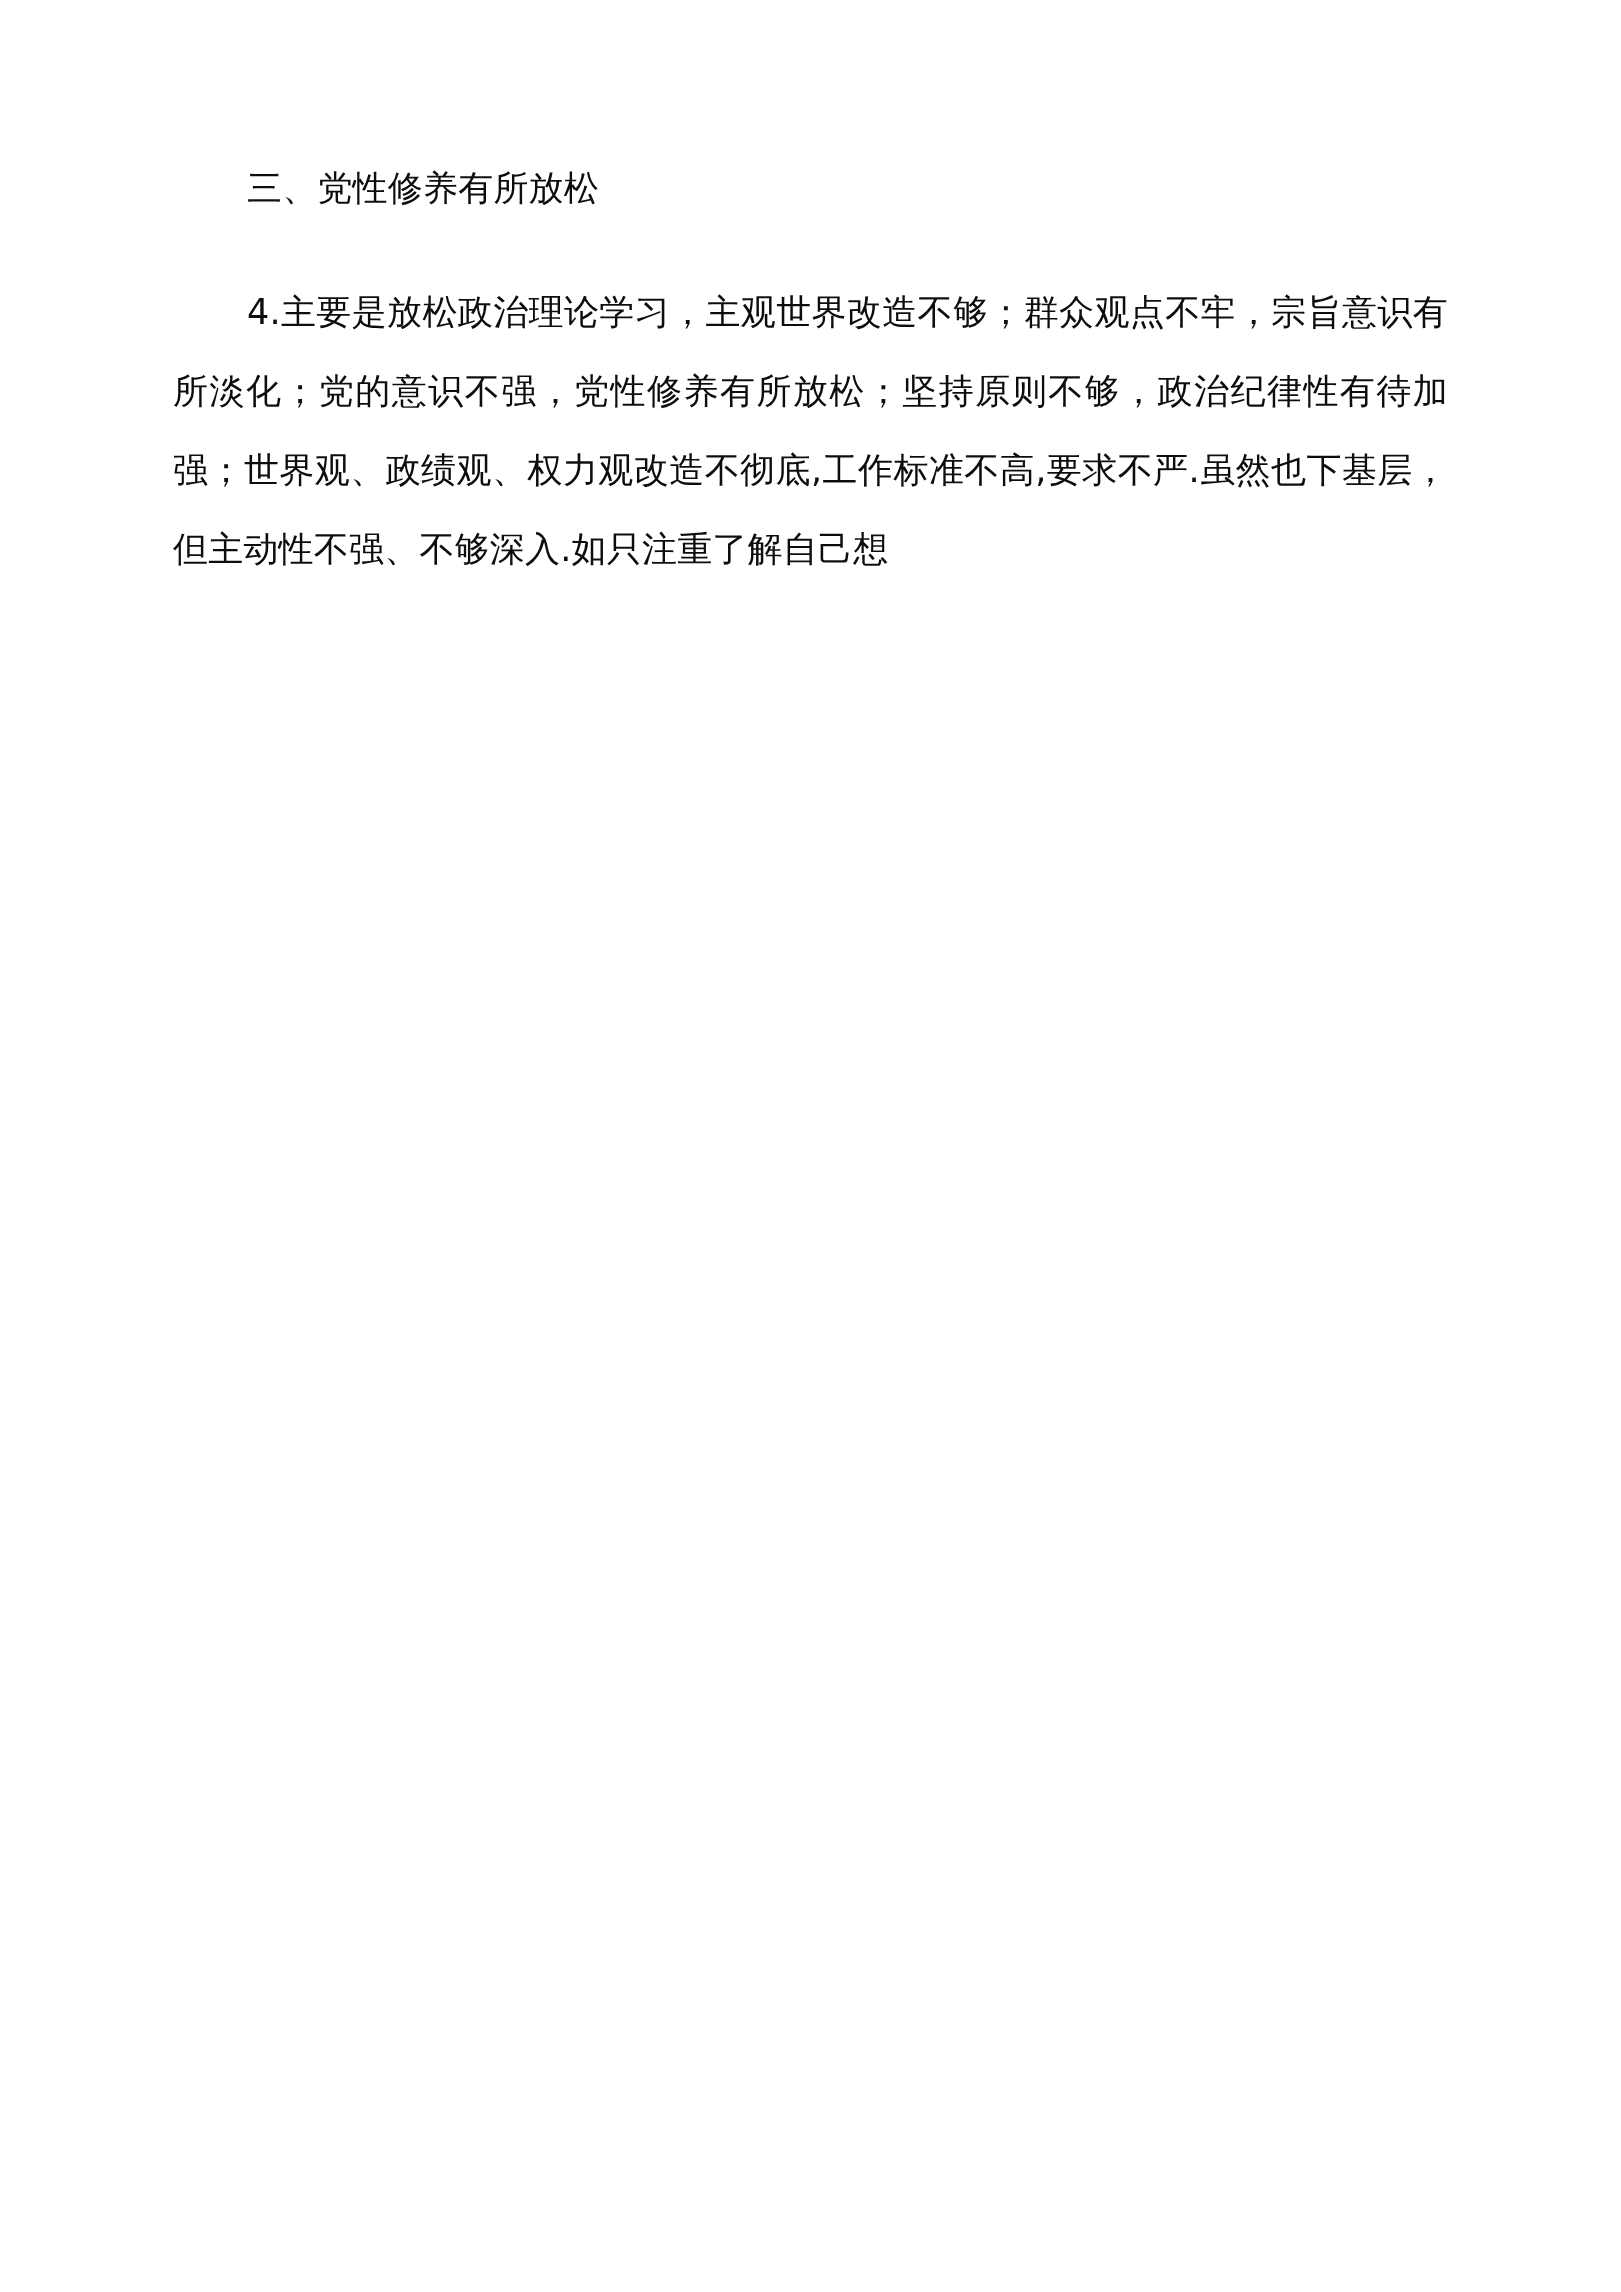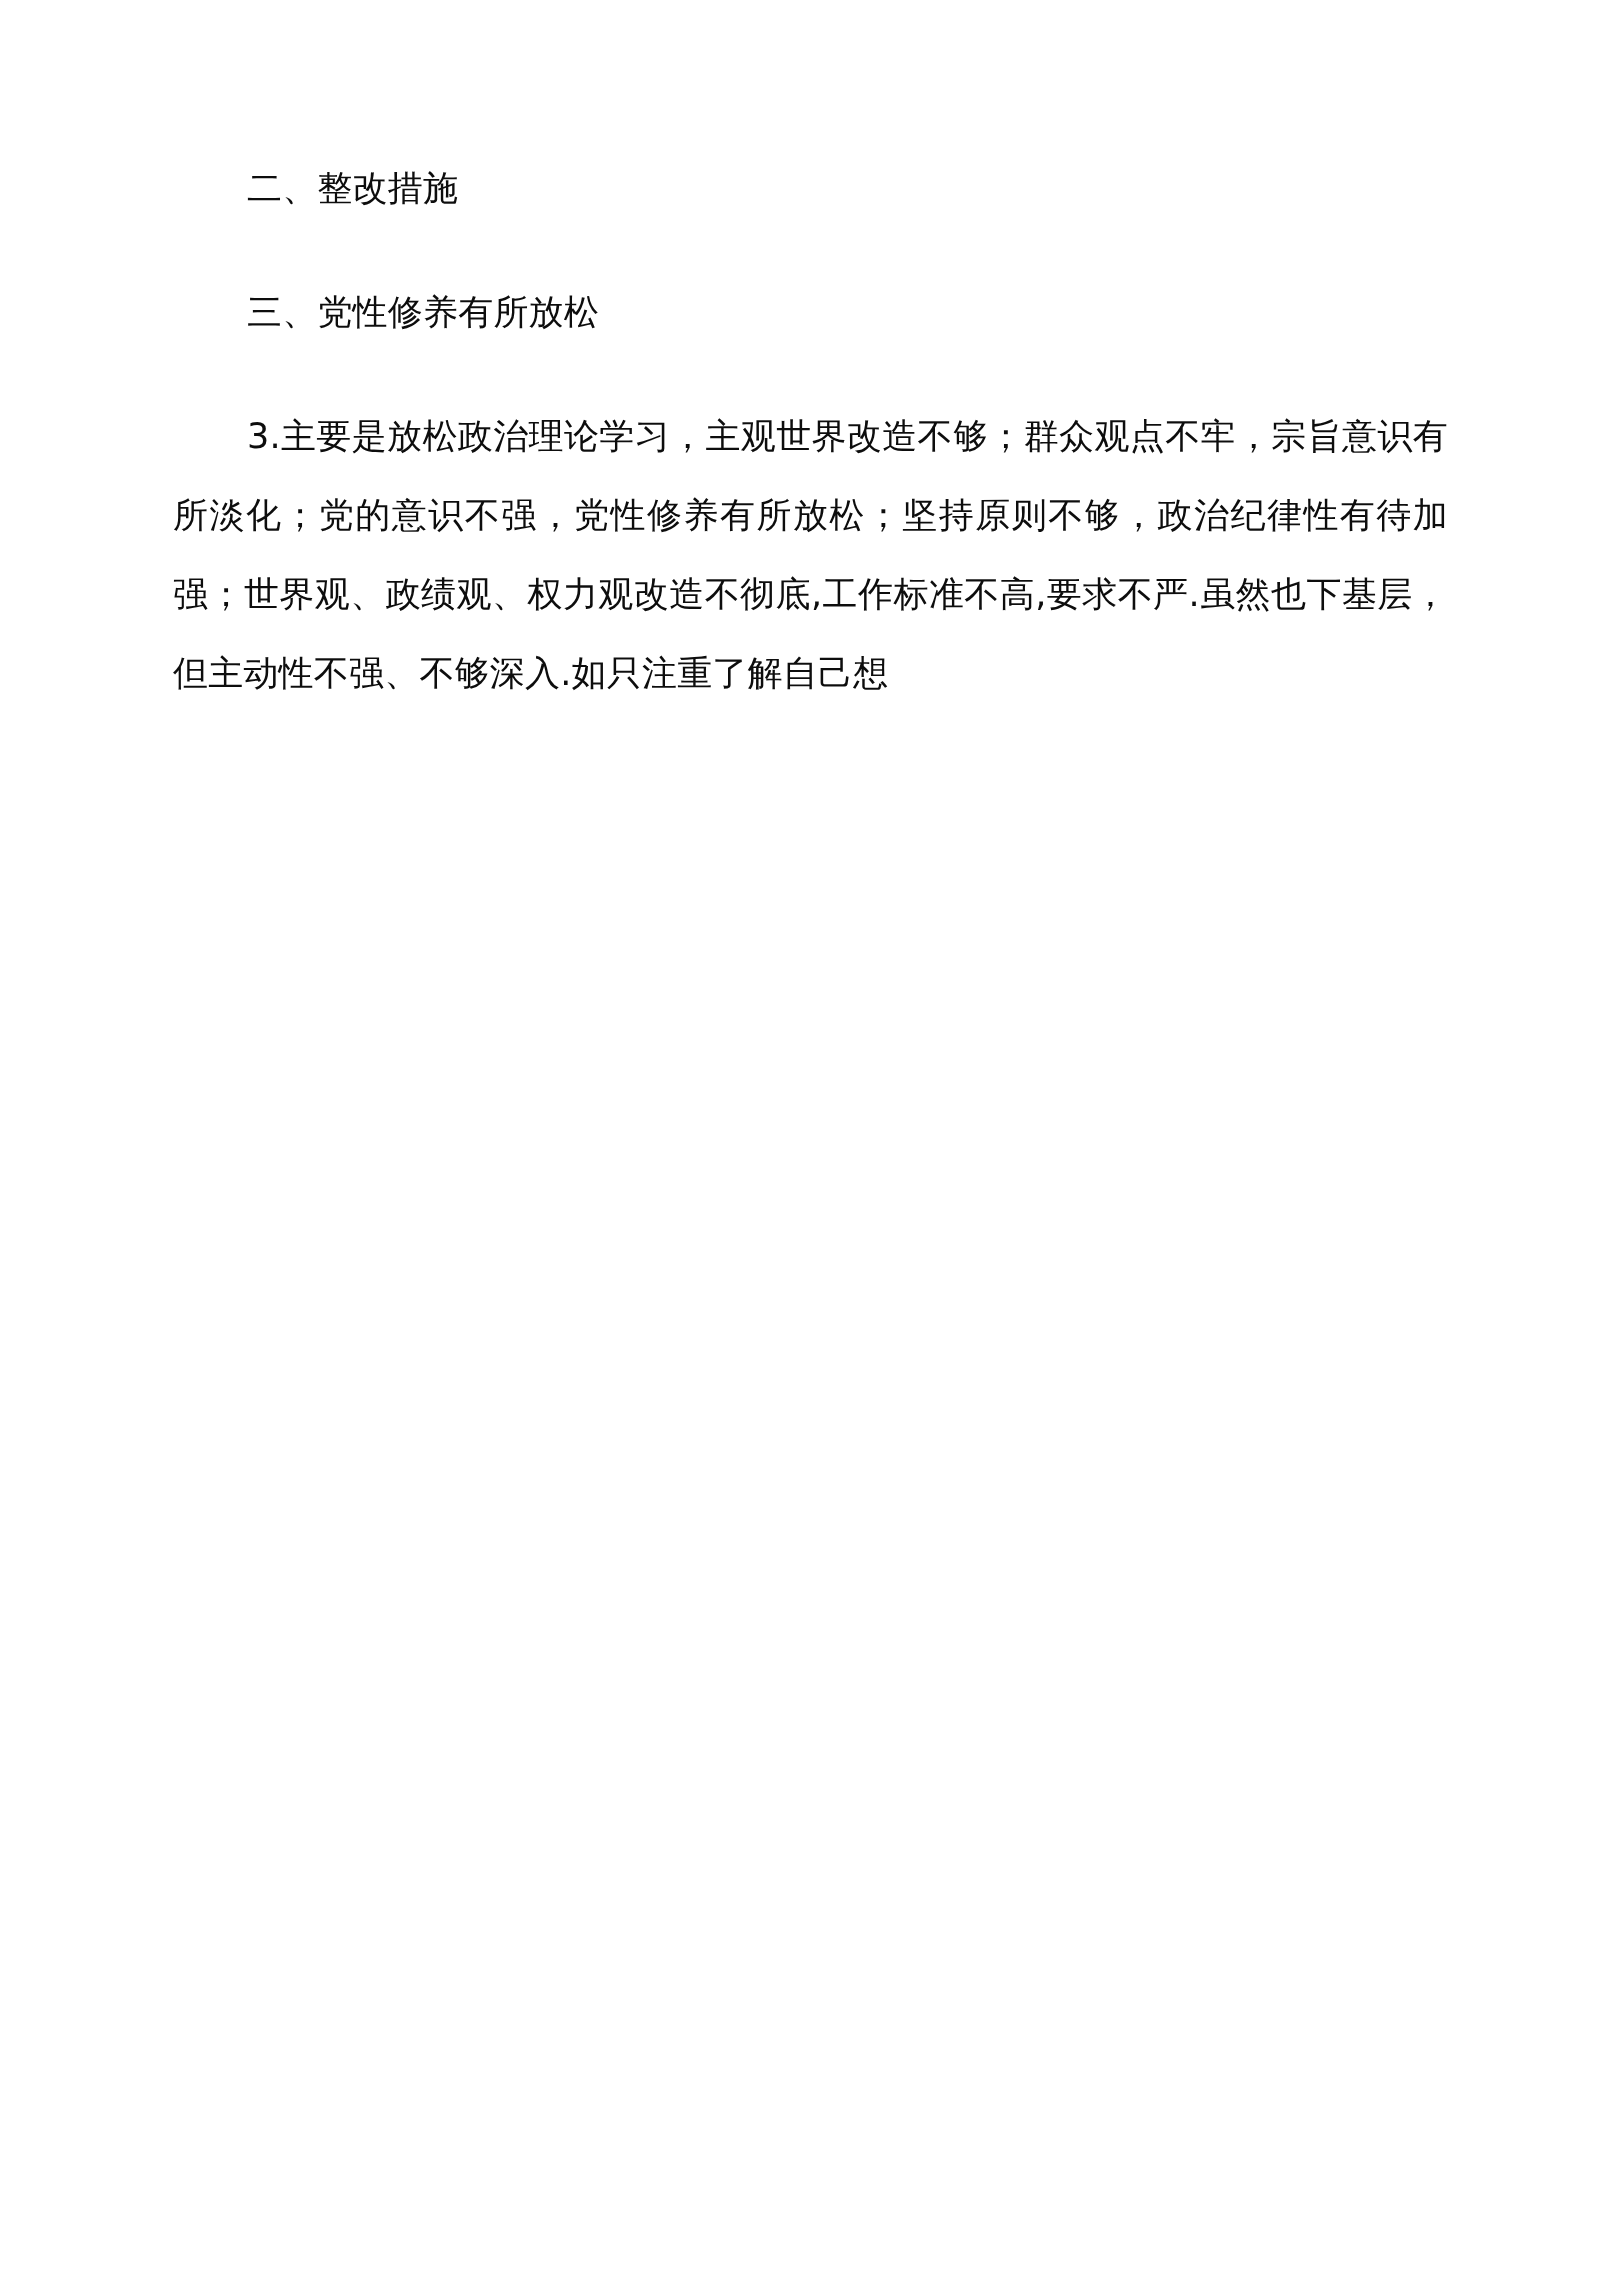--- a/index.html
+++ b/index.html
@@ -40,18 +40,17 @@
   }
   .para:last-child {
     margin-bottom: 0;
   }
 </style>
 </head>
 <body>
 
 <div class="page">
   <div class="doc-body">
-    <p class="para heading">二、整改措施</p>
     <p class="para heading">三、党性修养有所放松</p>
-    <p class="para">3.主要是放松政治理论学习，主观世界改造不够；群众观点不牢，宗旨意识有所淡化；党的意识不强，党性修养有所放松；坚持原则不够，政治纪律性有待加强；世界观、政绩观、权力观改造不彻底,工作标准不高,要求不严.虽然也下基层，但主动性不强、不够深入.如只注重了解自己想</p>
+    <p class="para">4.主要是放松政治理论学习，主观世界改造不够；群众观点不牢，宗旨意识有所淡化；党的意识不强，党性修养有所放松；坚持原则不够，政治纪律性有待加强；世界观、政绩观、权力观改造不彻底,工作标准不高,要求不严.虽然也下基层，但主动性不强、不够深入.如只注重了解自己想</p>
   </div>
 </div>
 
 
 </body></html>

